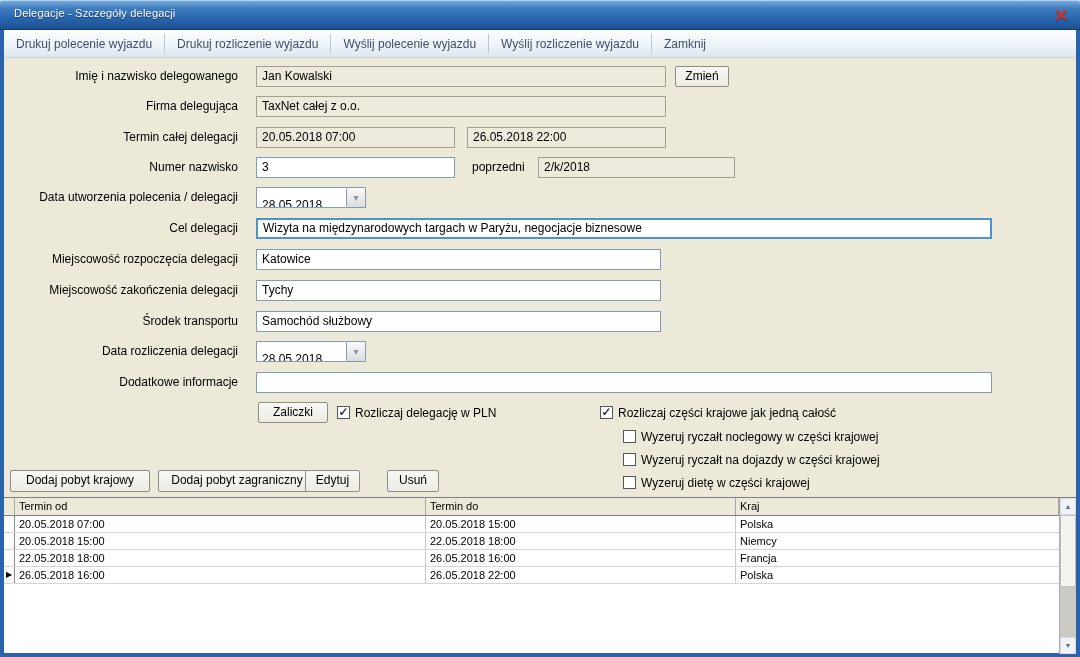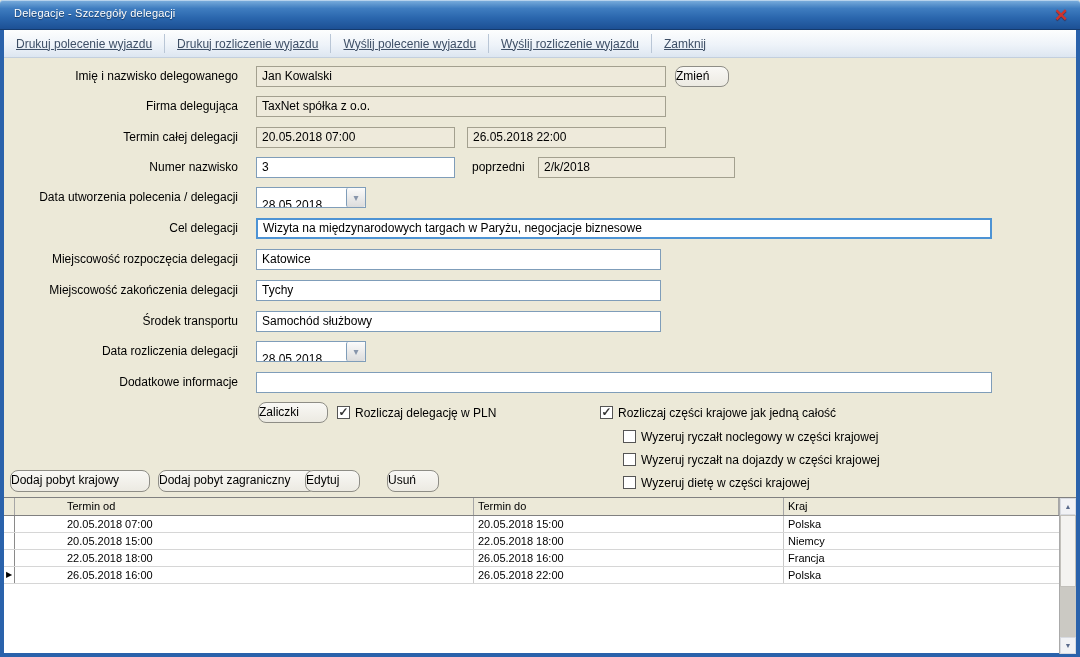--- a/index.html
+++ b/index.html
@@ -34,21 +34,21 @@
   .wb.bottom { left: 0; top: 653px; width: 1080px; height: 4px; }
   
   .toolbar {
     position: absolute; left: 4px; top: 30px; width: 1072px; height: 28px;
     background: linear-gradient(180deg, #fdfefe 0%, #eef3f9 55%, #dde6f1 100%);
     border-bottom: 1px solid #c3cfdd;
     display: flex; align-items: stretch;
   }
   .tb-btn {
     display: flex; align-items: center; padding: 0 12px;
-    color: #3e4f66; font-size: 12px; cursor: default; white-space: nowrap; text-decoration: underline;
+    color: #3e4f66; font-size: 12px; cursor: default; white-space: nowrap;
   }
   .tb-sep { width: 1px; background: #b9c6d6; margin: 4px 0; }
   
   .content-bg { position: absolute; left: 4px; top: 58px; width: 1072px; height: 595px; background: #ece9d8; }
   
   .flabel {
     position: absolute; left: 10px; width: 228px; height: 21px; line-height: 21px;
     text-align: right; color: #000;
   }
   .inline-label { position: absolute; height: 21px; line-height: 21px; }
@@ -66,22 +66,22 @@
   .combo .cval { flex: 1; line-height: 19px; padding: 8px 5px; white-space: nowrap; overflow: hidden; }
   .combo .cbtn {
     width: 19px; border-left: 1px solid #7f9db9; border-radius: 2px;
     background: linear-gradient(180deg, #fbfbfb, #dcdcdc);
     display: flex; align-items: center; justify-content: center;
     color: #8795ab; font-size: 10px;
   }
   .btn {
     position: absolute; height: 21px;
     background: linear-gradient(180deg, #f9f8f5 0%, #eceae2 100%);
-    border: 1px solid #8e8d86; border-radius: 8px;
-    text-align: left; line-height: 19px; font-size: 12px; color: #000; cursor: default;
+    border: 1px solid #8e8d86; border-radius: 2px;
+    text-align: center; line-height: 19px; font-size: 12px; color: #000; cursor: default;
     white-space: nowrap;
   }
   .cbrow { position: absolute; display: flex; align-items: center; gap: 5px; height: 15px; }
   .cb {
     width: 13px; height: 13px; background: #fff; border: 1px solid #555;
     display: flex; align-items: center; justify-content: center; flex: 0 0 13px;
   }
   .cb .mark { display: none; font-size: 12px; line-height: 11px; color: #333; font-weight: bold; }
   .cb.checked .mark { display: block; }
   .cblabel { white-space: nowrap; }
@@ -95,21 +95,21 @@
   .g-row.header { background: #ece9d8; border-bottom: 1px solid #808080; height: 18px; }
   .g-cell {
     padding: 0 0 0 4px; font-size: 11px; line-height: 17px;
     white-space: nowrap; overflow: hidden; border-right: 1px solid #c9c9c9;
   }
   .g-row.header .g-cell { border-right: 1px solid #a6a6a6; line-height: 17px; }
   .g-row.data { border-bottom: 1px solid #d6d6d6; }
   .gutter { width: 11px; flex: 0 0 11px; border-right: 1px solid #8a8a8a; padding: 0;
             display: flex; align-items: center; justify-content: center; }
   .g-row.header .gutter { background: #ece9d8; }
-  .c1 { width: 411px; flex: 0 0 411px; margin-left: 48px; }
+  .c1 { width: 411px; flex: 0 0 411px; }
   .c2 { width: 310px; flex: 0 0 310px; }
   .c3 { flex: 1; border-right: none; }
   .row-marker { font-size: 8px; line-height: 8px; color: #000; }
   
   .vscroll {
     position: absolute; right: 0; top: 0; width: 17px; height: 156px;
     background: #cbc9c3; border-left: 1px solid #aaa;
   }
   .sb-btn {
     position: absolute; left: 0; width: 16px; height: 17px; background: #f1f2f5;
@@ -151,21 +151,21 @@
     <div class="tb-btn">Zamknij</div>
   </div>
 
   <div class="content-bg"></div>
 
   <div class="flabel" style="top:66px">Imię i nazwisko delegowanego</div>
   <div class="field readonly" style="left:256px;top:66px;width:410px">Jan Kowalski</div>
   <div class="btn" style="left:675px;top:66px;width:54px">Zmień</div>
 
   <div class="flabel" style="top:96px">Firma delegująca</div>
-  <div class="field readonly" style="left:256px;top:96px;width:410px">TaxNet spółka z o.o.</div>
+  <div class="field readonly" style="left:256px;top:96px;width:410px">TaxNet całej z o.o.</div>
 
   <div class="flabel" style="top:127px">Termin całej delegacji</div>
   <div class="field readonly" style="left:256px;top:127px;width:199px">20.05.2018 07:00</div>
   <div class="field readonly" style="left:467px;top:127px;width:199px">26.05.2018 22:00</div>
 
   <div class="flabel" style="top:157px">Numer nazwisko</div>
   <div class="field editable" style="left:256px;top:157px;width:199px">3</div>
   <div class="inline-label" style="left:472px;top:157px">poprzedni</div>
   <div class="field readonly" style="left:538px;top:157px;width:197px">2/k/2018</div>
 

